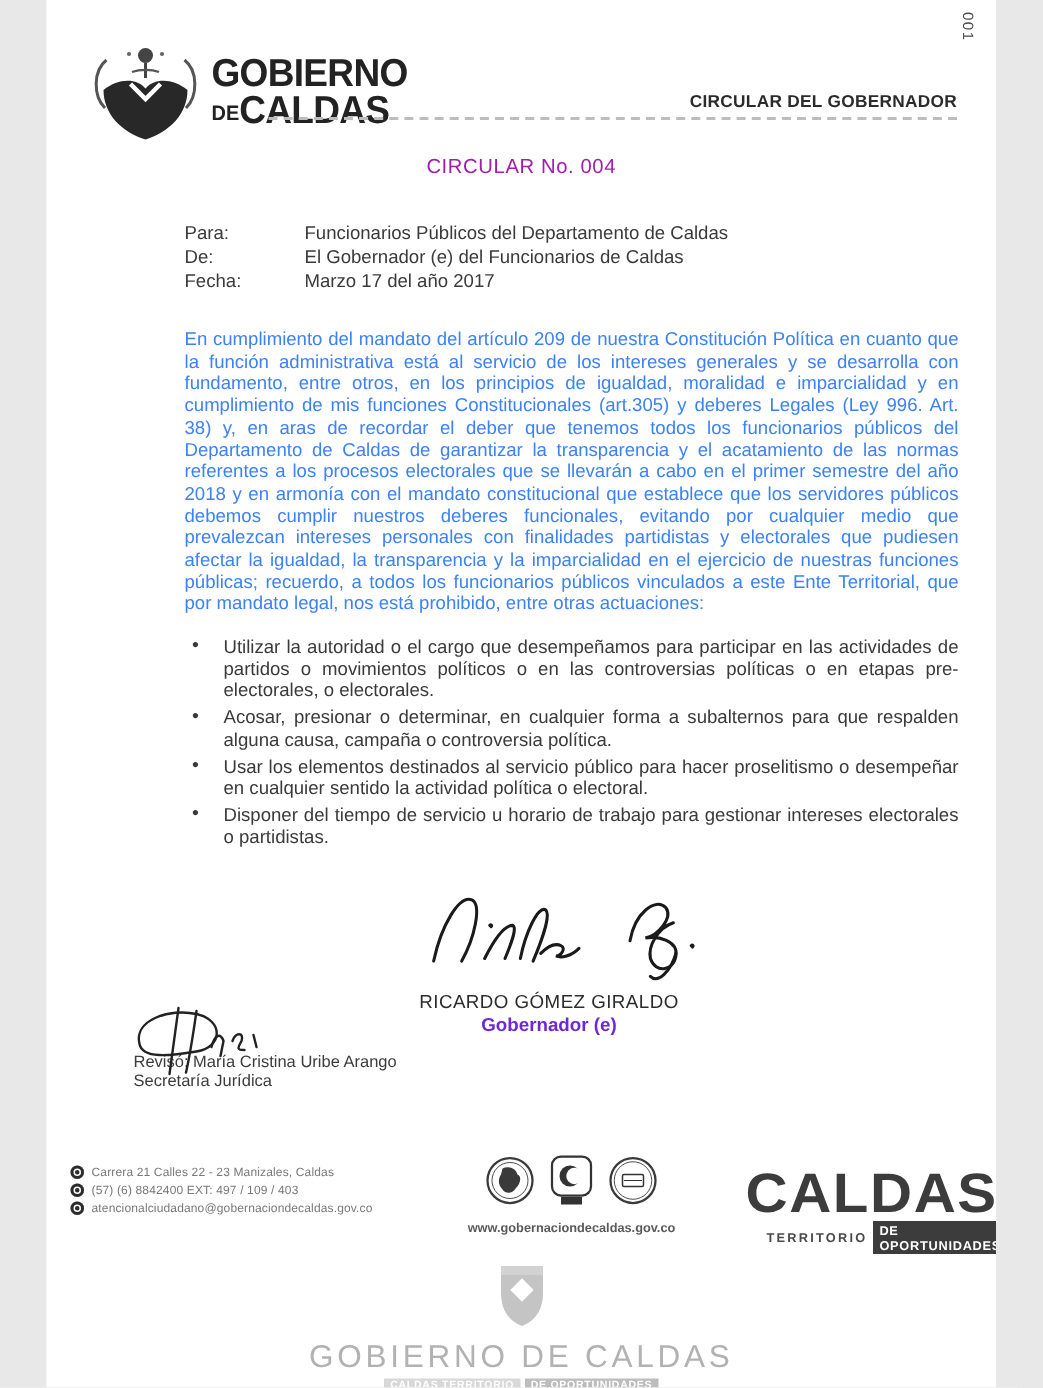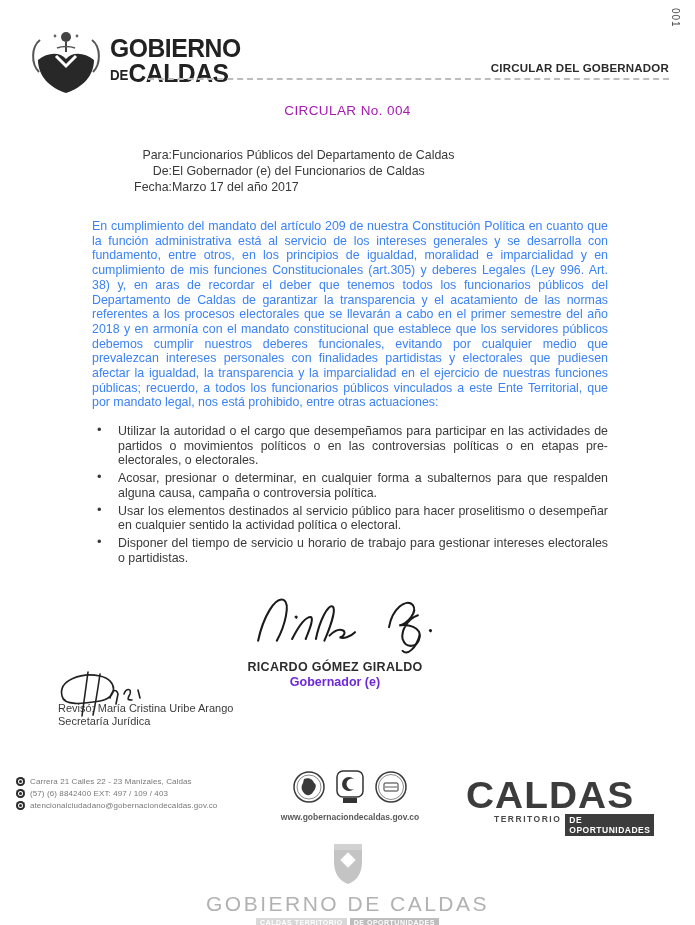--- a/index.html
+++ b/index.html
@@ -1,19 +1,19 @@
 <!DOCTYPE html>
 <html><head>
 <meta charset="utf-8">
 <style>
   * { margin:0; padding:0; box-sizing:border-box; }
   html,body { background:#e8e8e8; }
   body { font-family:"Liberation Sans", sans-serif; }
   .page {
-    position:relative; width:695px; height:925px; background:#ffffff;
+    position:relative; width:633px; height:925px; background:#ffffff;
     margin:0 auto; overflow:hidden; color:#383838;
   }
   
   .folio {
     position:absolute; top:8px; right:14px;
     writing-mode:vertical-rl; font-size:10px; color:#4a4a4a; letter-spacing:1px;
   }
   
   .hdr { position:absolute; top:26px; left:28px; right:26px; display:flex; justify-content:space-between; }
   .brand { display:flex; align-items:flex-start; gap:6px; }
@@ -21,50 +21,50 @@
   .brand-l1 { font-size:26px; font-weight:bold; color:#222; line-height:0.95; letter-spacing:-0.5px; }
   .brand-l2 { font-size:26px; font-weight:bold; color:#222; line-height:0.95; letter-spacing:-0.5px; }
   .brand-de { font-size:14px; vertical-align:2px; letter-spacing:0; }
   .office { margin-top:36px; font-size:11.5px; font-weight:bold; color:#2b2b2b; letter-spacing:0.2px; }
   .hdr-rule { position:absolute; left:148px; right:26px; top:78px; border-top:2px dashed #bdbdbd; height:0; }
   
   .title { position:absolute; top:103px; left:0; right:0; text-align:center;
     font-size:13.5px; font-weight:normal; color:#a21caf; letter-spacing:0.4px; }
   
   .meta { position:absolute; top:147px; left:92px; font-size:12.4px; line-height:16px; color:#3a3a3a; }
-  .meta-row { display:flex;text-align:right; }
+  .meta-row { display:flex; }
   .meta-label { width:80px; }
   
   .paragraph { position:absolute; top:219px; left:92px; width:516px;
     font-size:12.4px; line-height:14.7px; text-align:justify; color:#3b82f6; }
   .bullets { position:absolute; top:424px; left:92px; width:516px; list-style:none; }
   .bullets li { position:relative; padding-left:26px; font-size:12.4px; line-height:14.7px;
     text-align:justify; color:#3a3a3a; margin-bottom:3px; }
   .bullets li::before { content:"•"; position:absolute; left:5px; top:-1px; font-size:13px; }
   
   .sig-block { position:absolute; top:588px; left:170px; width:330px; text-align:center; }
   .sig-svg { margin-left:40px; }
-  .sig-name { font-size:12.5px; font-weight:bold; color:#2c2c2c; letter-spacing:0.3px; }
+  .sig-name { font-size:12.5px; font-weight:normal; color:#2c2c2c; letter-spacing:0.3px; }
   .sig-role { font-size:12.5px; font-weight:bold; color:#6d28d9; margin-top:1px; }
   
   .review { position:absolute; top:702px; left:58px; font-size:11px; line-height:13px; color:#3c3c3c; }
   .review-initials { position:absolute; top:-34px; left:-6px; }
   
   .f-contact { position:absolute; left:16px; top:777px; width:262px; }
   .f-row { display:flex; align-items:flex-end; gap:5px; margin-bottom:3px; }
   .f-dot { width:9px; height:9px; border-radius:50%; background:#2b2b2b; flex:0 0 9px;
     box-shadow:inset 0 0 0 2px #2b2b2b, inset 0 0 0 3px #fff; }
   .f-text { font-size:8px; color:#787878; letter-spacing:0.1px; }
   .f-center { position:absolute; left:260px; top:769px; width:180px; text-align:center; }
   .f-seals { display:flex; justify-content:center; gap:7px; align-items:center; }
   .f-web { margin-top:3px; font-size:8.5px; font-weight:bold; color:#5a5a5a; }
   .f-brand { position:absolute; left:466px; top:779px; width:180px; }
   .f-brand-word { font-size:37px; font-weight:800; color:#3c3c3c; letter-spacing:1px; line-height:0.9;
     transform:scaleX(1.05); transform-origin:left; }
-  .f-brand-tag { margin-top:2px; margin-left:28px; display:flex; gap:4px; align-items:flex-start; }
+  .f-brand-tag { margin-top:2px; margin-left:14px; display:flex; gap:4px; align-items:center; }
   .f-tag-outline { font-size:8.5px; font-weight:bold; color:#4a4a4a; letter-spacing:1.5px; }
   .f-tag-box { font-size:8.5px; font-weight:bold; color:#fff; background:#3c3c3c; padding:1px 4px; letter-spacing:0.5px; }
   
   .wm { position:absolute; left:0; right:0; top:840px; text-align:center; }
   .wm-title { font-size:21px; color:#b2b2b2; letter-spacing:2.5px; margin-top:2px; }
   .wm-tags { margin-top:2px; display:flex; justify-content:center; gap:3px; }
   .wm-tag1 { font-size:7px; font-weight:bold; color:#fff; background:#d8d8d8; padding:1px 4px; letter-spacing:0.5px; }
   .wm-tag2 { font-size:7px; font-weight:bold; color:#fff; background:#bdbdbd; padding:1px 4px; letter-spacing:0.5px; }
 </style>
 </head>

